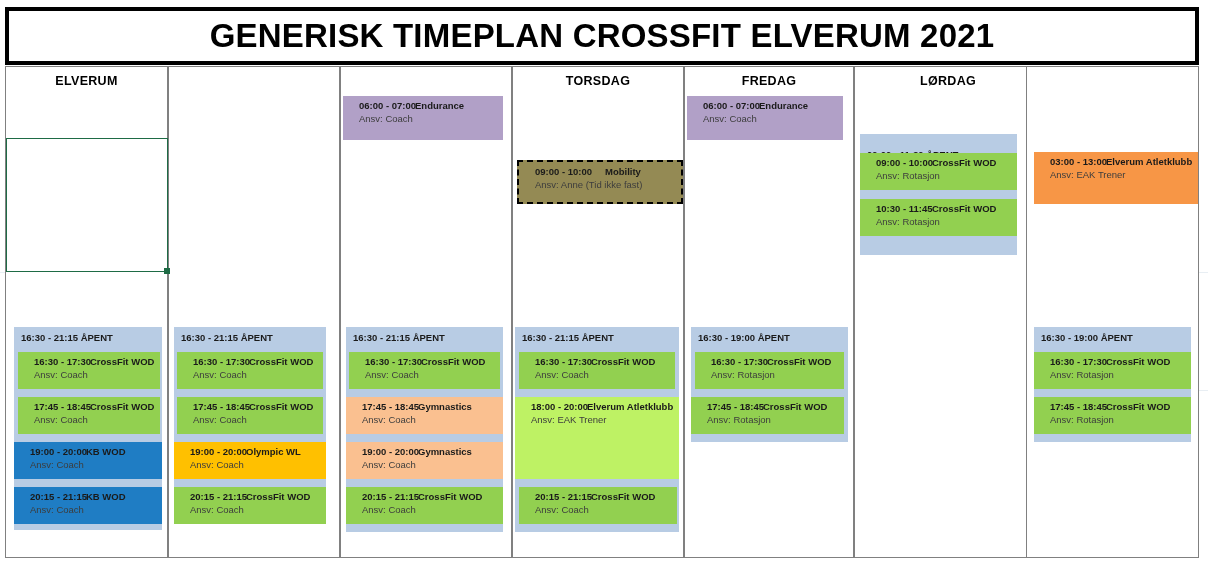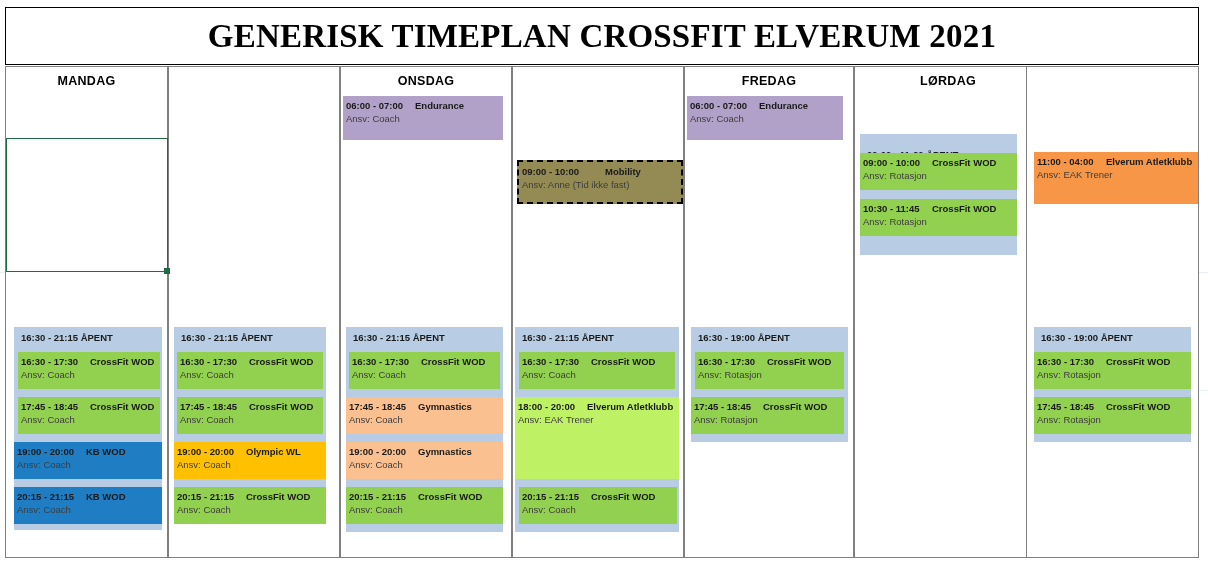--- a/index.html
+++ b/index.html
@@ -23,27 +23,26 @@
     background: #ffffff;
   }
 
   
   #title-cell {
     position: absolute;
     left: 5px;
     top: 7px;
     width: 1194px;
     height: 58px;
-    border: 1px solid #000000;
+    border: 4px solid #000000;
     background: #ffffff;
     box-sizing: border-box;
     display: flex;
     align-items: center;
     justify-content: center;
-    font-family: Liberation Serif, serif;
   }
   #title-text {
     font-size: 33px;
     font-weight: bold;
     letter-spacing: 0.2px;
     color: #000000;
     white-space: nowrap;
   }
 
   
@@ -73,21 +72,21 @@
     left: 0;
     top: 27px;
     right: 0;
     bottom: 0;
   }
 
   
   .block {
     position: absolute;
     box-sizing: border-box;
-    padding: 4px 0 0 3px;
+    padding: 4px 0 0 16px;
     overflow: hidden;
   }
   .blk-title {
     display: block;
     font-size: 9.5px;
     font-weight: bold;
     color: #1a1a1a;
     line-height: 12px;
     white-space: nowrap;
   }
@@ -147,21 +146,21 @@
 <div id="sheet">
 
   <div class="faint-line" style="left:0; top:272px; width:1208px;"></div>
   <div class="faint-line" style="left:690px; top:390px; width:518px;"></div>
 
   <div id="title-cell">
     <div id="title-text">GENERISK TIMEPLAN CROSSFIT ELVERUM 2021</div>
   </div>
 
   <div class="day-col" style="left:5px; width:163px;">
-    <div class="day-head">MANDAG</div>
+    <div class="day-head">ELVERUM</div>
     <div class="col-body">
       <div class="open-band" style="left:8px; top:233px; width:148px; height:203px;"></div>
       <div class="open-label" style="left:8px; top:233px; width:148px; height:22px;">
         <span class="blk-title">16:30 - 21:15  ÅPENT</span>
       </div>
       <div class="block" style="left:12px; top:258px; width:142px; height:37px; background:#92d050;">
         <span class="blk-title">16:30 - 17:30</span>
         <span class="blk-title" style="position:absolute; left:72px; top:4px;">CrossFit WOD</span>
         <span class="blk-sub">Ansv: Coach</span>
       </div>
@@ -206,21 +205,20 @@
       </div>
       <div class="block" style="left:5px; top:393px; width:152px; height:37px; background:#92d050;">
         <span class="blk-title">20:15 - 21:15</span>
         <span class="blk-title" style="position:absolute; left:72px; top:4px;">CrossFit WOD</span>
         <span class="blk-sub">Ansv: Coach</span>
       </div>
     </div>
   </div>
 
   <div class="day-col" style="left:340px; width:172px;">
-    <div class="day-head">ONSDAG</div>
     <div class="col-body">
       <div class="block" style="left:2px; top:2px; width:160px; height:44px; background:#b1a0c7;">
         <span class="blk-title">06:00 - 07:00</span>
         <span class="blk-title" style="position:absolute; left:72px; top:4px;">Endurance</span>
         <span class="blk-sub">Ansv: Coach</span>
       </div>
       <div class="open-band" style="left:5px; top:233px; width:157px; height:205px;"></div>
       <div class="open-label" style="left:5px; top:233px; width:157px; height:22px;">
         <span class="blk-title">16:30 - 21:15  ÅPENT</span>
       </div>
@@ -241,20 +239,21 @@
       </div>
       <div class="block" style="left:5px; top:393px; width:157px; height:37px; background:#92d050;">
         <span class="blk-title">20:15 - 21:15</span>
         <span class="blk-title" style="position:absolute; left:72px; top:4px;">CrossFit WOD</span>
         <span class="blk-sub">Ansv: Coach</span>
       </div>
     </div>
   </div>
 
   <div class="day-col" style="left:512px; width:172px;">
+    <div class="day-head">TORSDAG</div>
     <div class="col-body">
       <div class="block dashed" style="left:4px; top:66px; width:166px; height:44px; background:#948a54;">
         <span class="blk-title">09:00 - 10:00</span>
         <span class="blk-title" style="position:absolute; left:70px; top:4px;margin-left:16px;">Mobility</span>
         <span class="blk-sub">Ansv: Anne (Tid ikke fast)</span>
       </div>
       <div class="open-band" style="left:2px; top:233px; width:164px; height:205px;"></div>
       <div class="open-label" style="left:2px; top:233px; width:164px; height:22px;">
         <span class="blk-title">16:30 - 21:15  ÅPENT</span>
       </div>
@@ -317,21 +316,21 @@
         <span class="blk-title">10:30 - 11:45</span>
         <span class="blk-title" style="position:absolute; left:72px; top:4px;">CrossFit WOD</span>
         <span class="blk-sub">Ansv: Rotasjon</span>
       </div>
     </div>
   </div>
 
   <div class="day-col" style="left:1026px; width:173px;">
     <div class="col-body">
       <div class="block" style="left:7px; top:58px; width:164px; height:52px; background:#f79646;">
-        <span class="blk-title">11:00 - 04:00</span>
+        <span class="blk-title">03:00 - 13:00</span>
         <span class="blk-title" style="position:absolute; left:72px; top:4px;">Elverum Atletklubb</span>
         <span class="blk-sub">Ansv: EAK Trener</span>
       </div>
       <div class="open-band" style="left:7px; top:233px; width:157px; height:115px;"></div>
       <div class="open-label" style="left:7px; top:233px; width:157px; height:22px;">
         <span class="blk-title">16:30 - 19:00 ÅPENT</span>
       </div>
       <div class="block" style="left:7px; top:258px; width:157px; height:37px; background:#92d050;">
         <span class="blk-title">16:30 - 17:30</span>
         <span class="blk-title" style="position:absolute; left:72px; top:4px;">CrossFit WOD</span>

